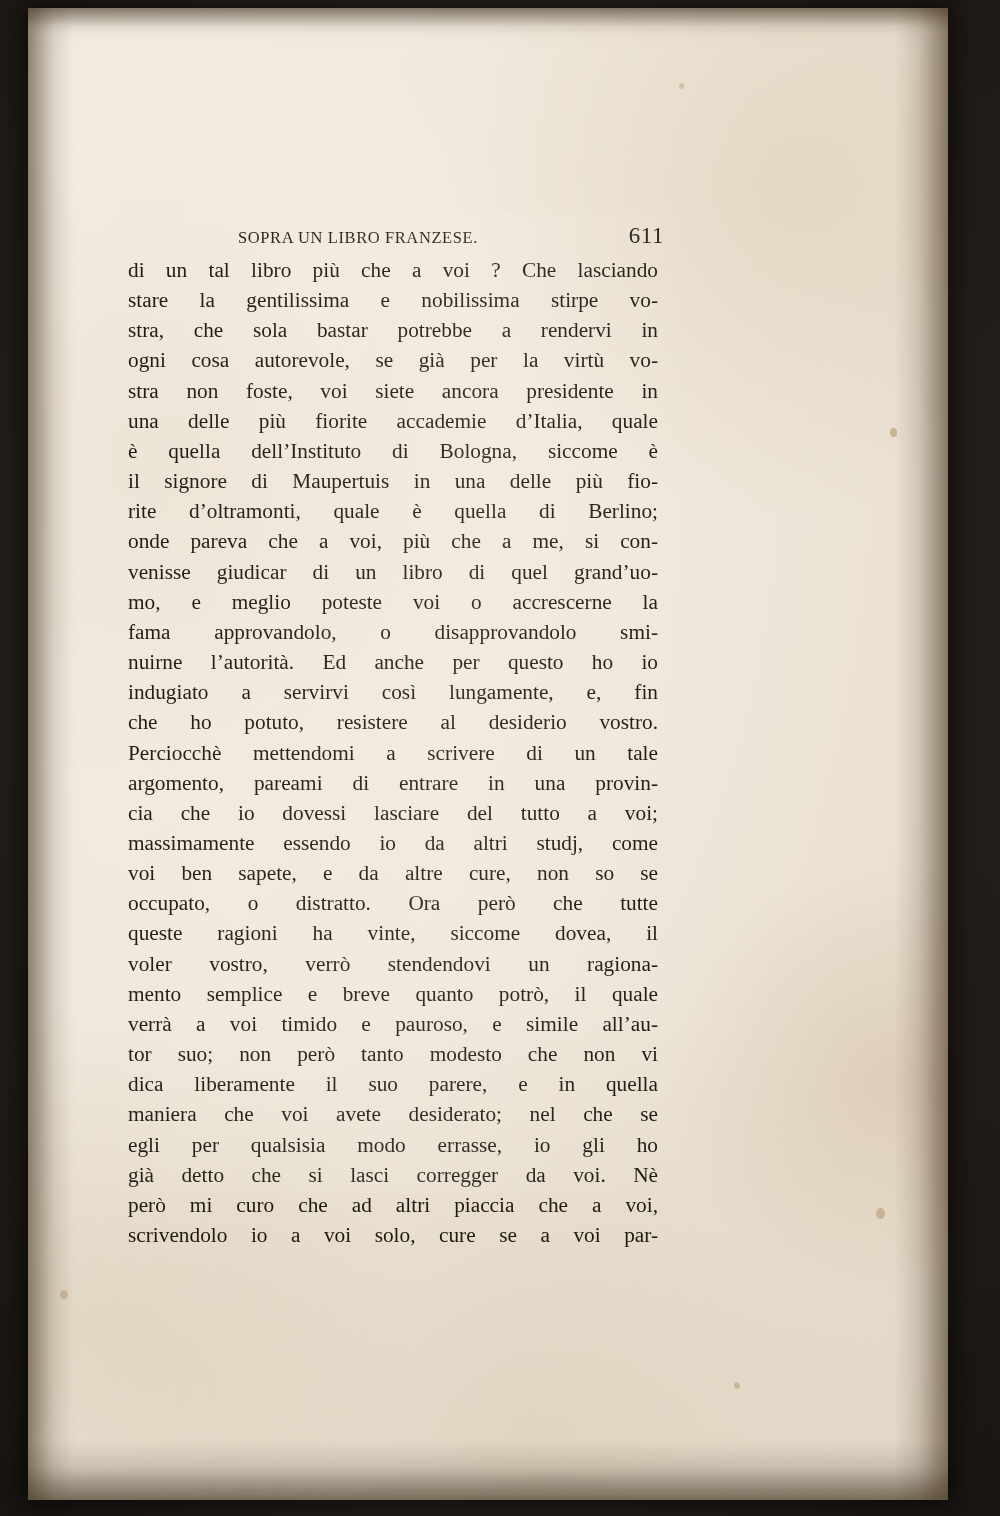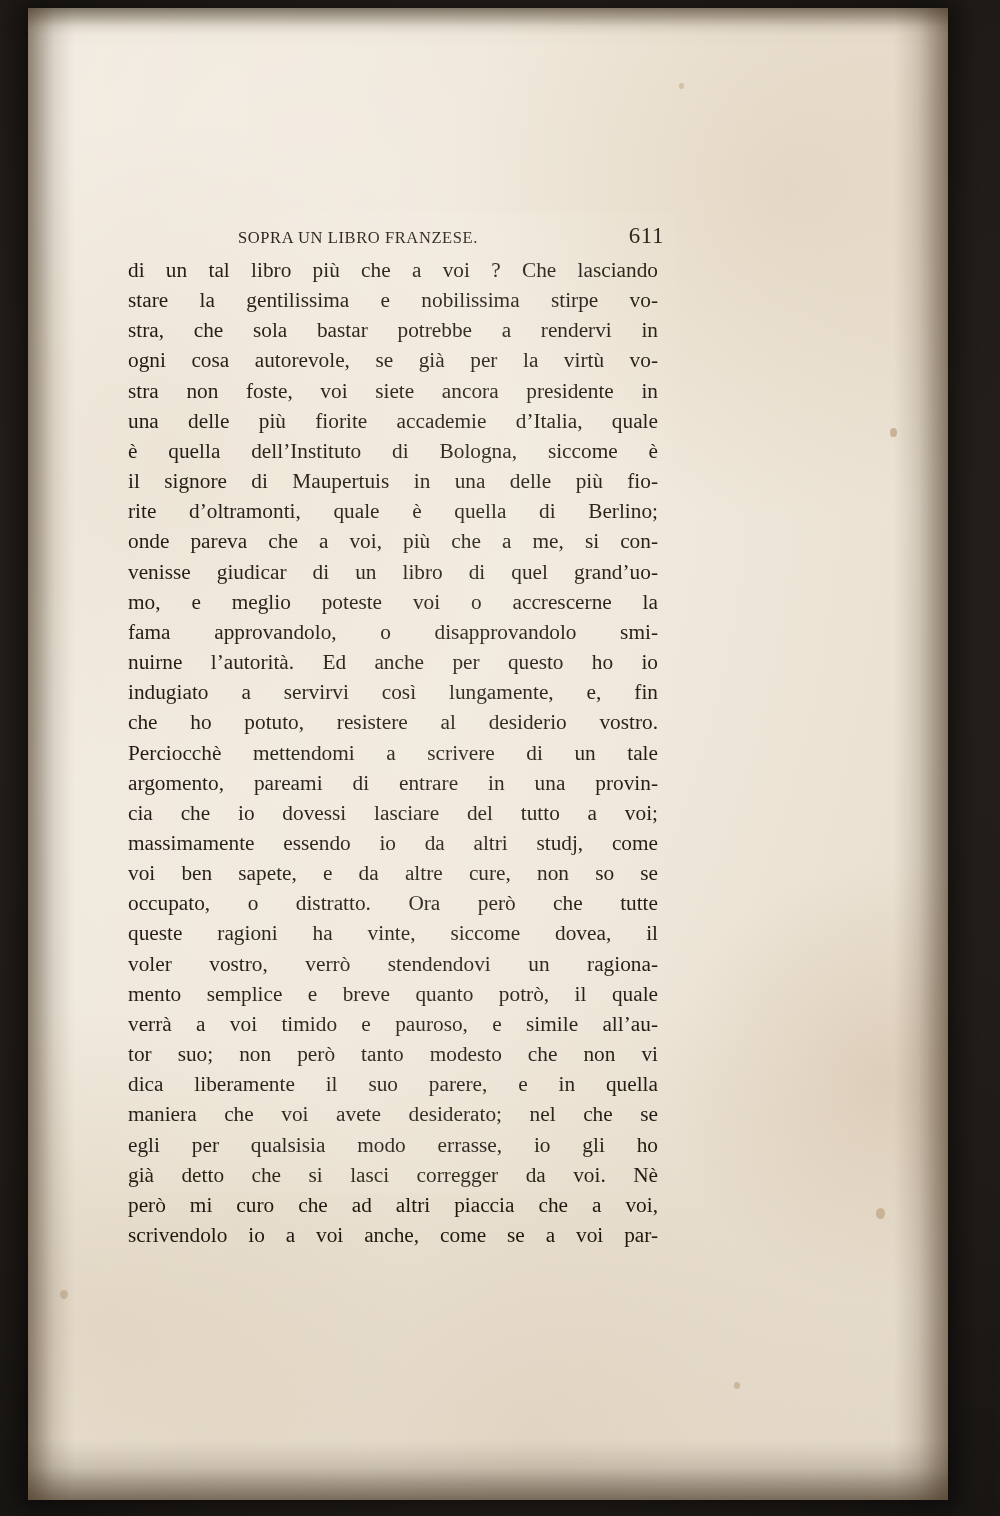--- a/index.html
+++ b/index.html
@@ -229,19 +229,19 @@
           <span class="ln">queste ragioni ha vinte, siccome dovea, il</span>
           <span class="ln">voler vostro, verrò stendendovi un ragiona-</span>
           <span class="ln">mento semplice e breve quanto potrò, il quale</span>
           <span class="ln">verrà a voi timido e pauroso, e simile all’au-</span>
           <span class="ln">tor suo; non però tanto modesto che non vi</span>
           <span class="ln">dica liberamente il suo parere, e in quella</span>
           <span class="ln">maniera che voi avete desiderato; nel che se</span>
           <span class="ln">egli per qualsisia modo errasse, io gli ho</span>
           <span class="ln">già detto che si lasci corregger da voi. Nè</span>
           <span class="ln">però mi curo che ad altri piaccia che a voi,</span>
-          <span class="ln">scrivendolo io a voi anche, come se a voi par-</span>
+          <span class="ln">scrivendolo io a voi solo, cure se a voi par-</span>
         </div>
     </div>
 
     <div id="ink-wash"></div>
   </div>
 </div>
 
 </body></html>

